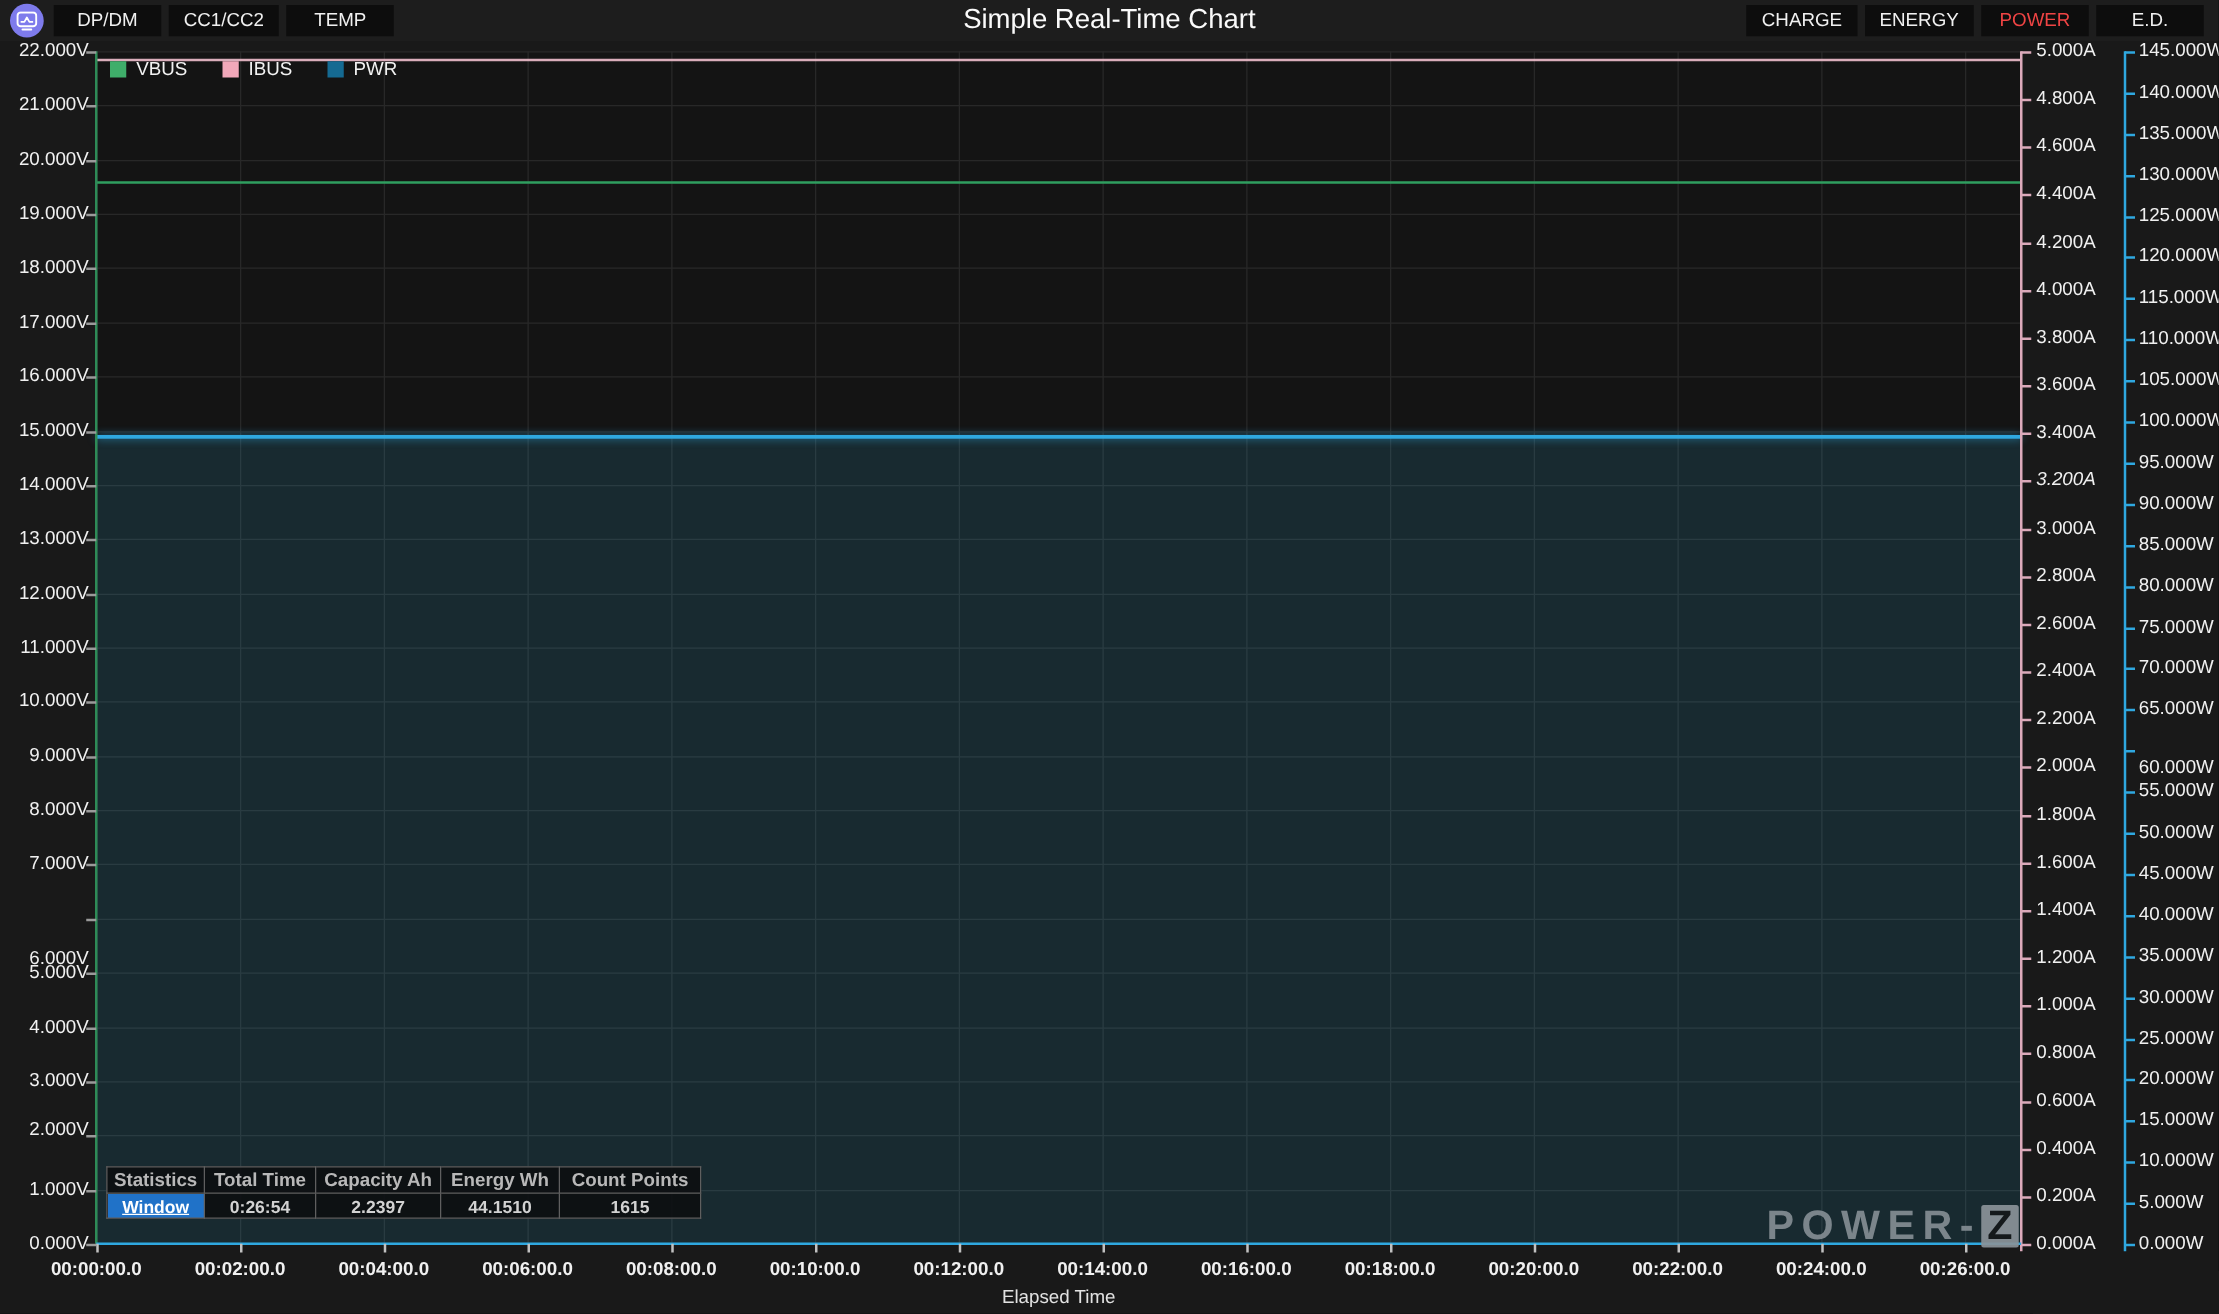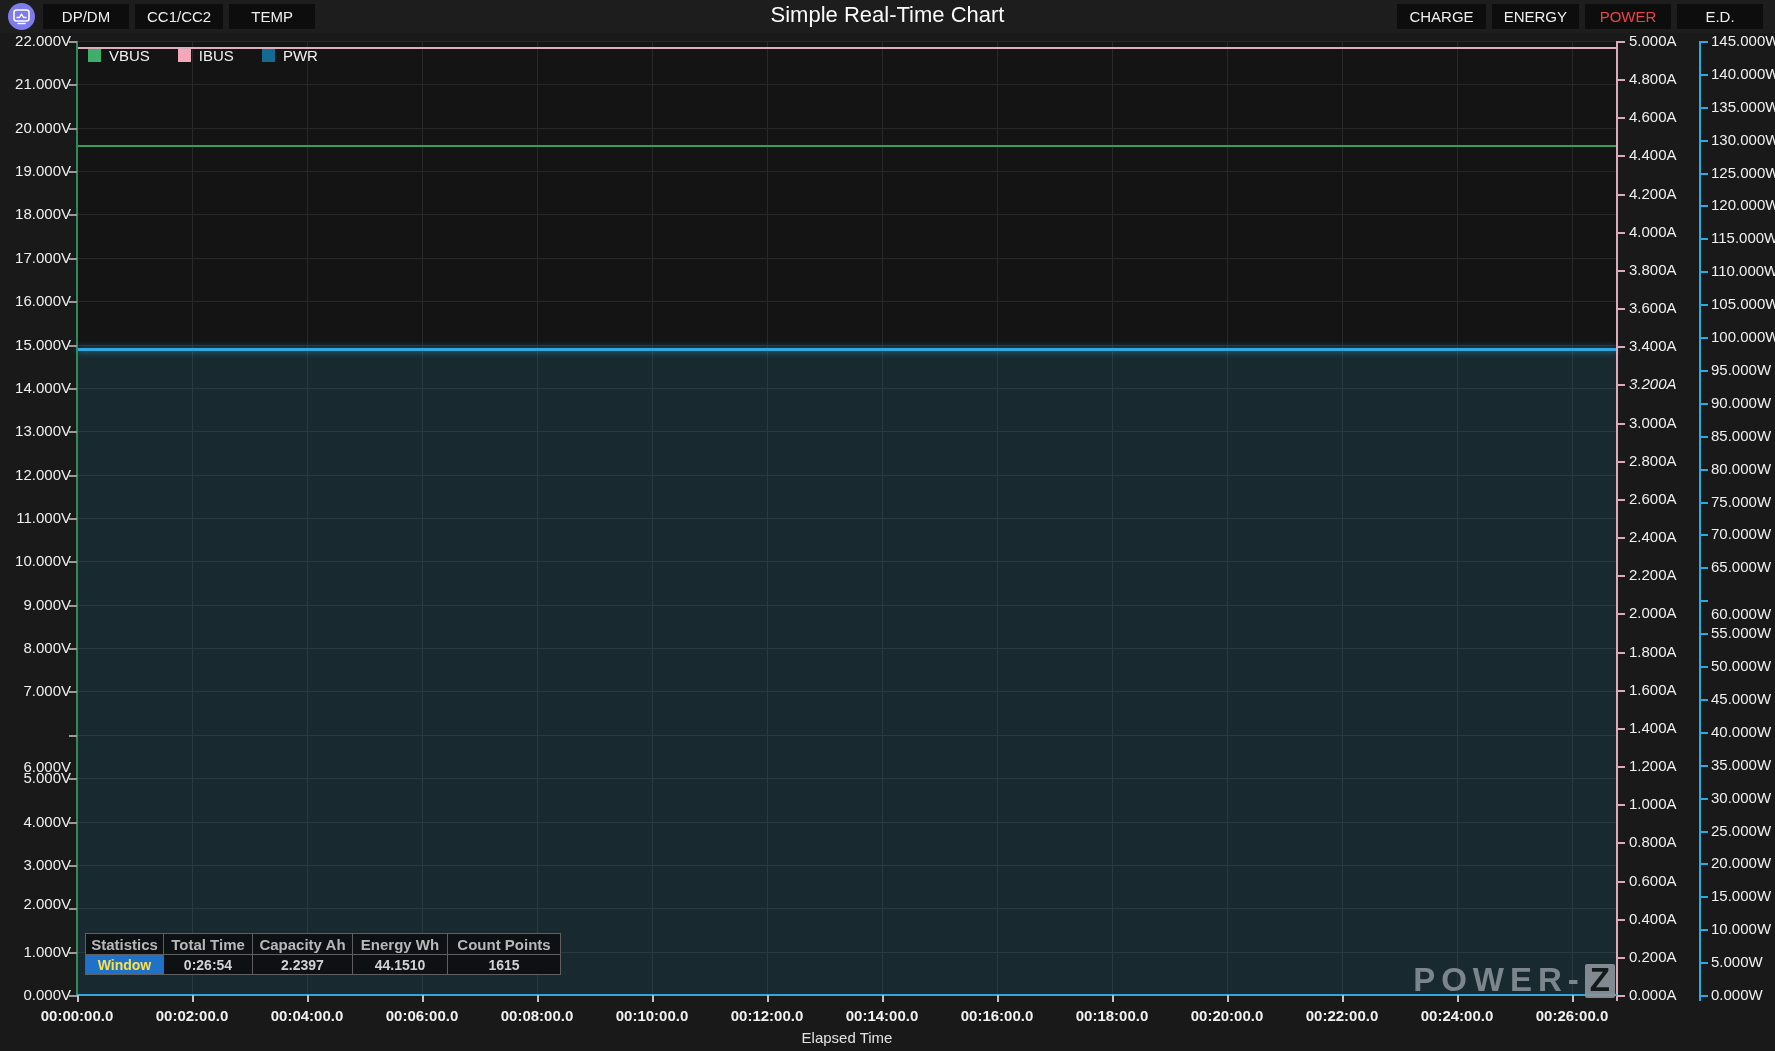--- a/index.html
+++ b/index.html
@@ -365,21 +365,21 @@
         <tr id="stats-head-row">
           <th>Statistics</th>
           <th>Total Time</th>
           <th>Capacity Ah</th>
           <th>Energy Wh</th>
           <th>Count Points</th>
         </tr>
       </thead>
     <tbody id="stats-body">
         <tr>
-          <td style="background: rgb(32, 114, 200); color: #fde047;">Window</td>
+          <td style="background: rgb(32, 114, 200); color: #ffffff; text-decoration: underline;">Window</td>
           <td>0:26:54</td>
           <td>2.2397</td>
           <td>44.1510</td>
           <td>1615</td>
         </tr>
       </tbody>
   </table>
 
   <div id="watermark"><span>POWER-</span><span class="z-block">Z</span></div>
 

